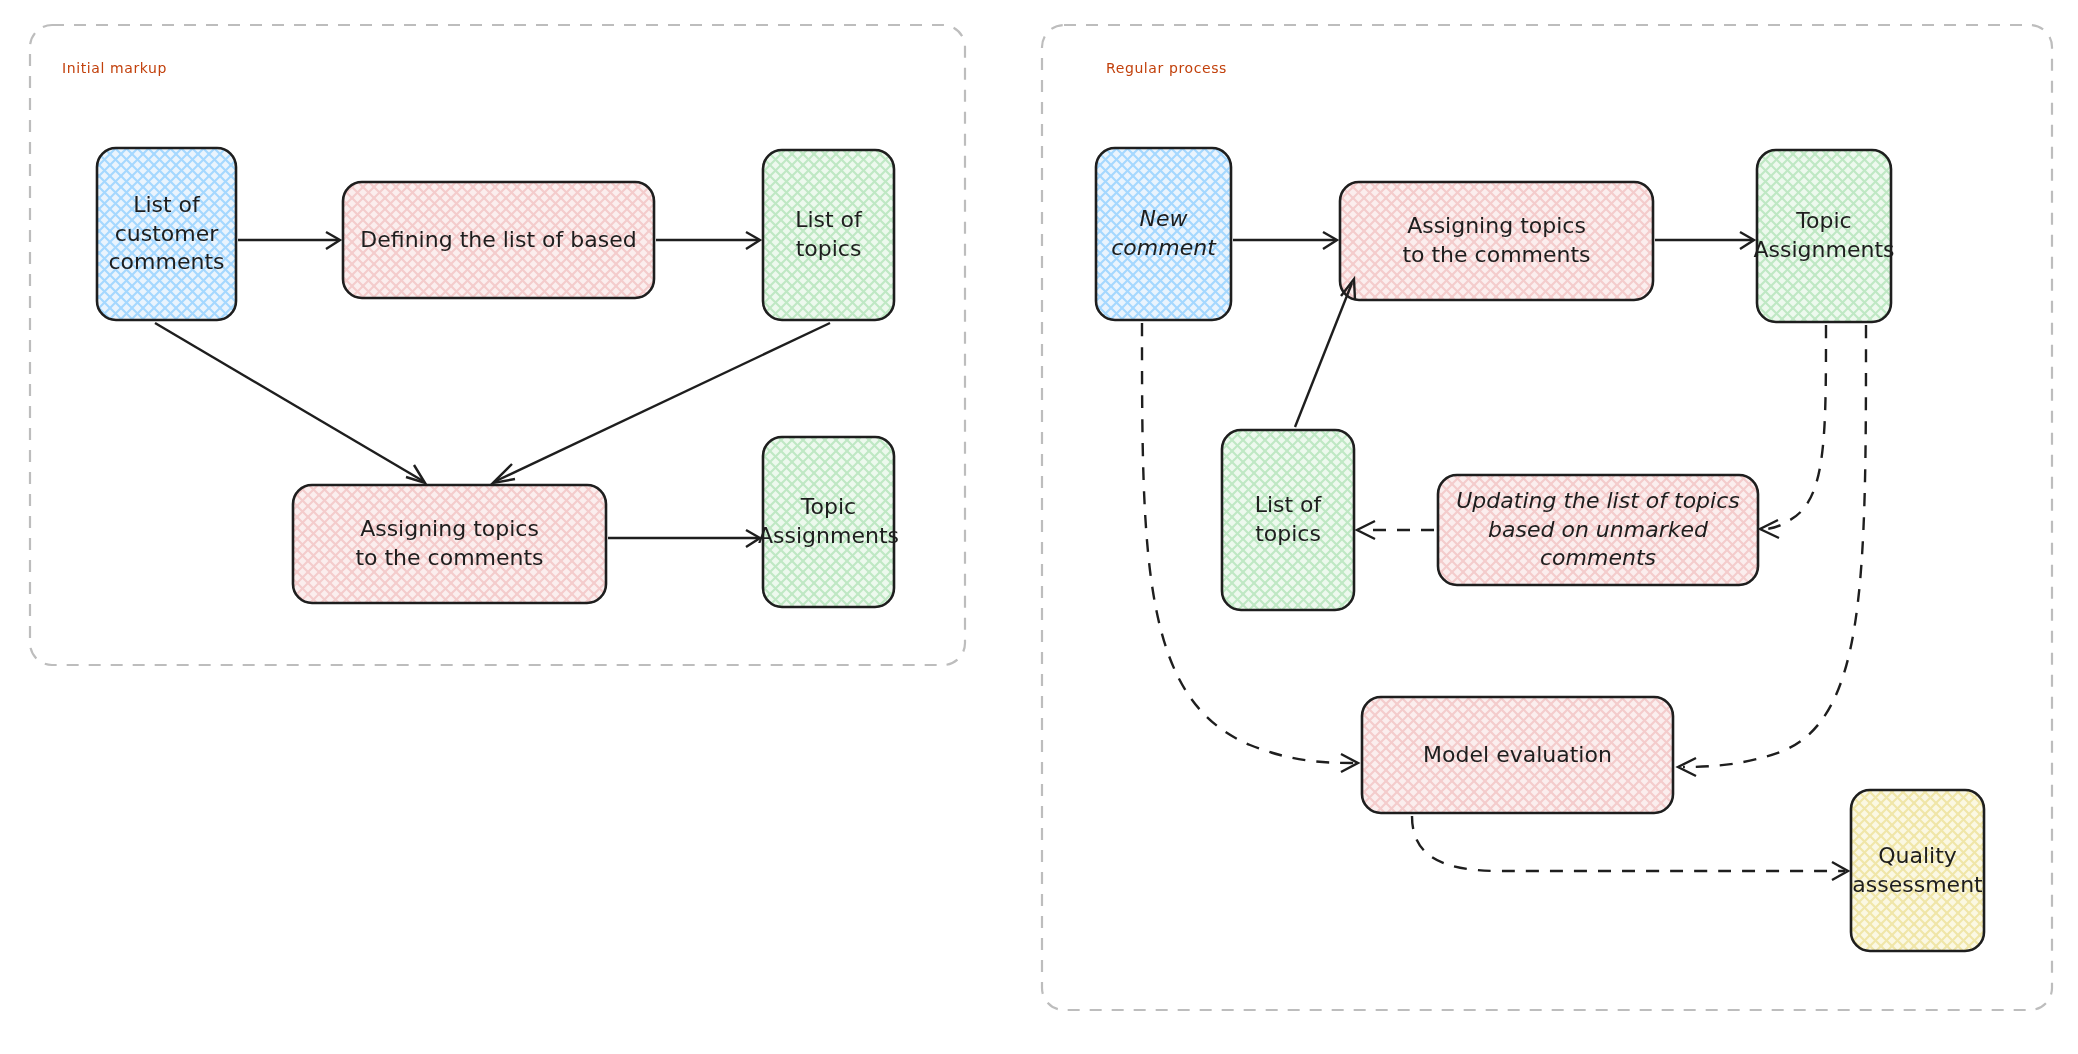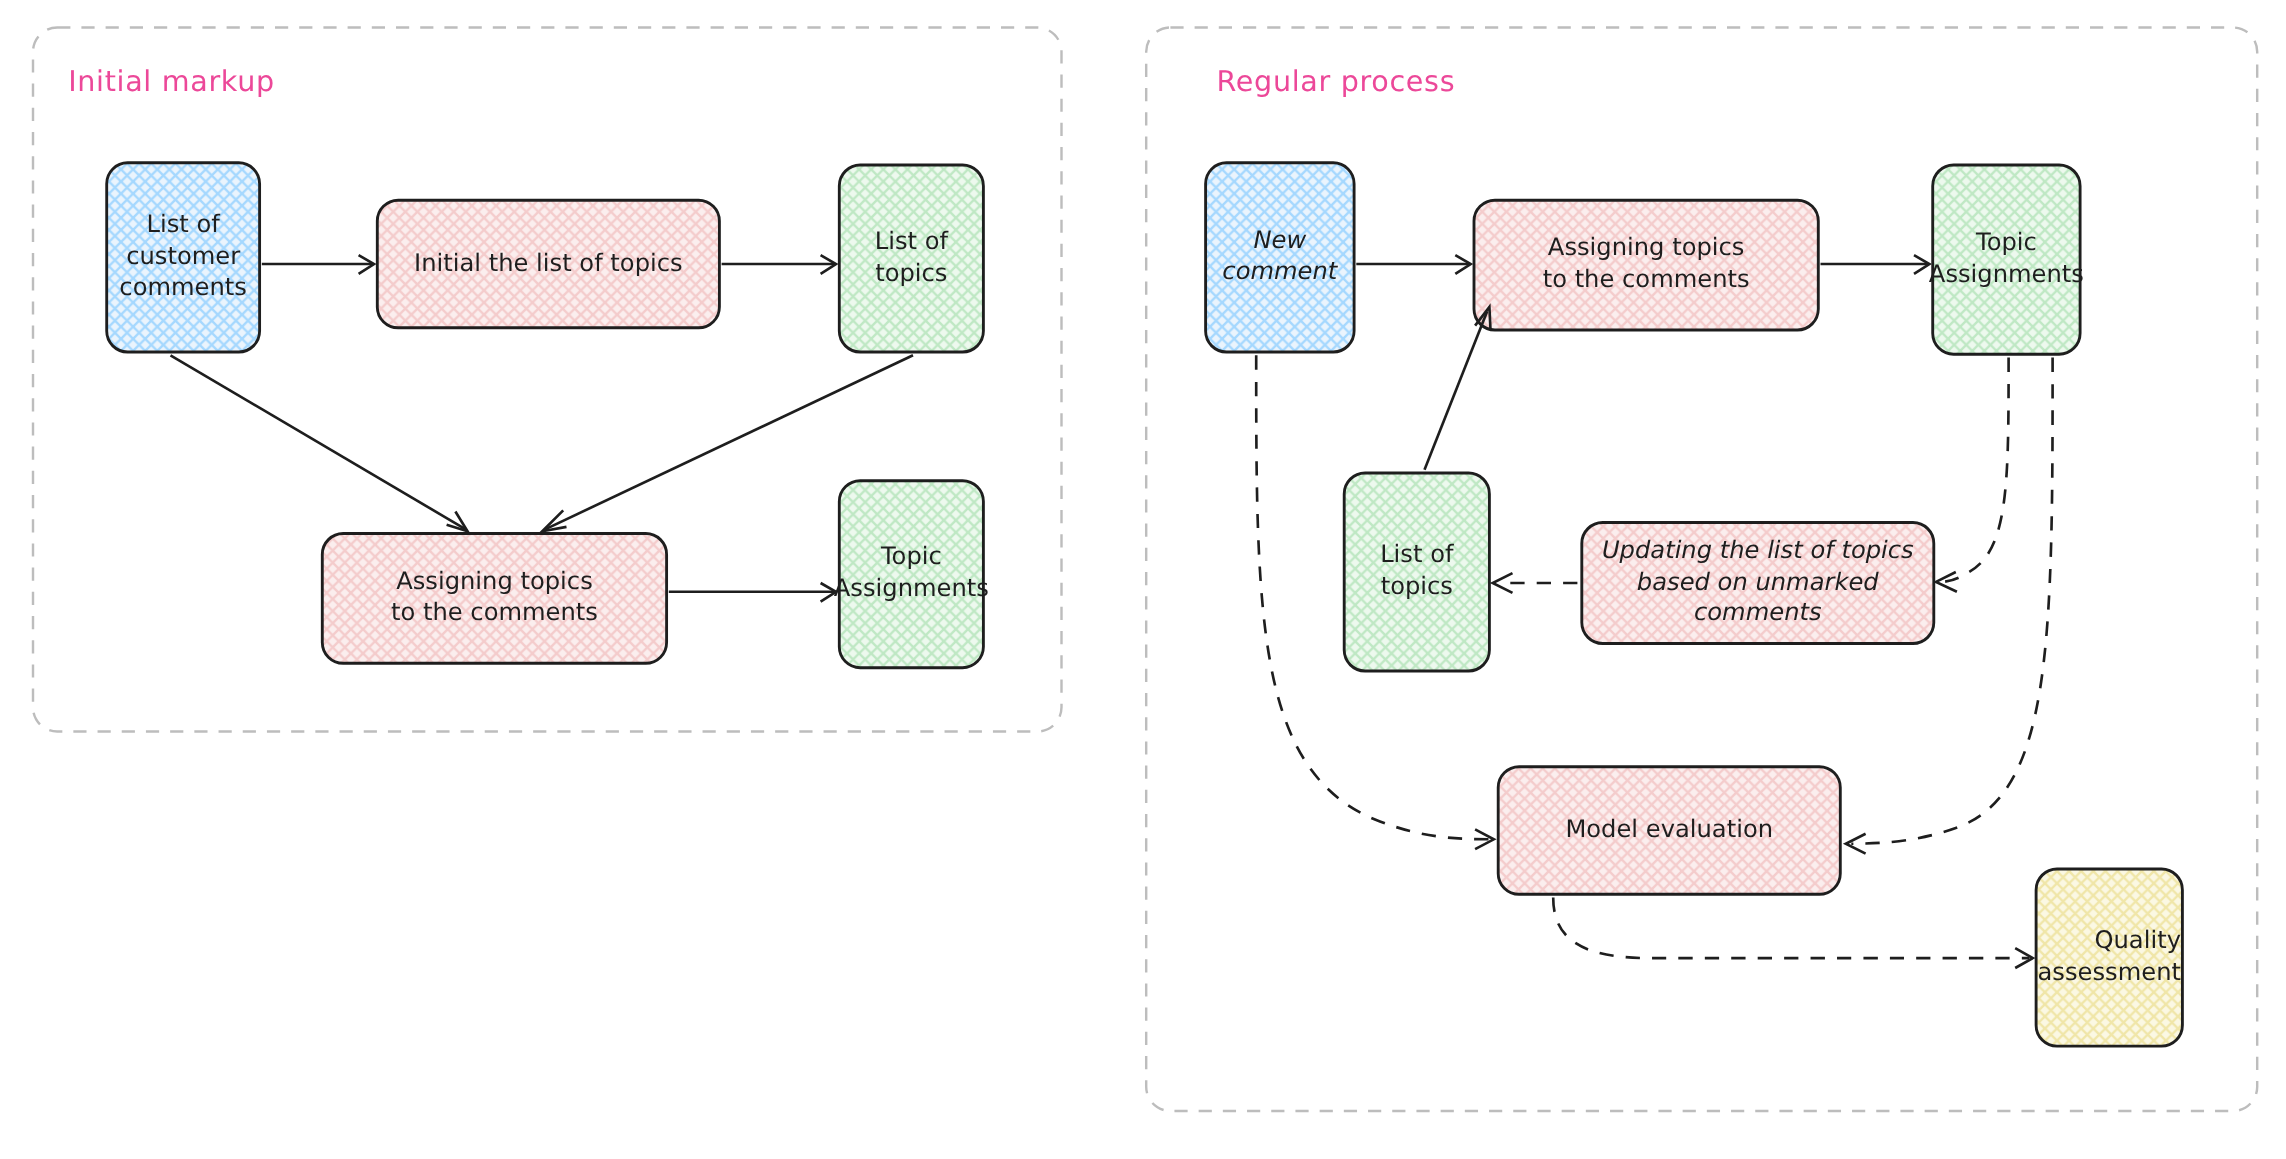--- a/index.html
+++ b/index.html
@@ -22,22 +22,22 @@
   svg.layer {
     position: absolute;
     left: 0;
     top: 0;
     width: 2078px;
     height: 1054px;
     overflow: visible;
   }
   .frame-label {
     position: absolute;
-    color: #ec4899;
-    font-size: 26px;
+    color: #c2410c;
+    font-size: 14px;
     font-family: "DejaVu Sans", sans-serif;
     letter-spacing: 0.6px;
     white-space: nowrap;
   }
   .node {
     position: absolute;
     display: flex;
     align-items: center;
     justify-content: center;
     text-align: center;
@@ -188,21 +188,21 @@
     </g>
   </svg>
 
   <div class="frame-label" style="left:62px; top:60px;">Initial markup</div>
   <div class="frame-label" style="left:1074px; top:60px;margin-left:32px;">Regular process</div>
 
   <div class="node" style="left:97px; top:148px; width:139px; height:172px;">List of
 customer
 comments</div>
 
-  <div class="node" style="left:343px; top:182px; width:311px; height:116px;">Initial the list of topics</div>
+  <div class="node" style="left:343px; top:182px; width:311px; height:116px;">Defining the list of based</div>
 
   <div class="node" style="left:763px; top:150px; width:131px; height:170px;">List of
 topics</div>
 
   <div class="node" style="left:293px; top:485px; width:313px; height:118px;">Assigning topics
 to the comments</div>
 
   <div class="node" style="left:763px; top:437px; width:131px; height:170px;">Topic
 Assignments</div>
 
@@ -215,16 +215,16 @@
 Assignments</div>
 
   <div class="node" style="left:1222px; top:430px; width:132px; height:180px;">List of
 topics</div>
 
   <div class="node" style="left:1438px; top:475px; width:320px; height:110px;font-style:italic;">Updating the list of topics
 based on unmarked comments</div>
 
   <div class="node" style="left:1362px; top:697px; width:311px; height:116px;">Model evaluation</div>
 
-  <div class="node" style="left:1851px; top:790px; width:133px; height:161px;text-align:right;">Quality
+  <div class="node" style="left:1851px; top:790px; width:133px; height:161px;">Quality
 assessment</div>
 
 </div>
 
 </body></html>

